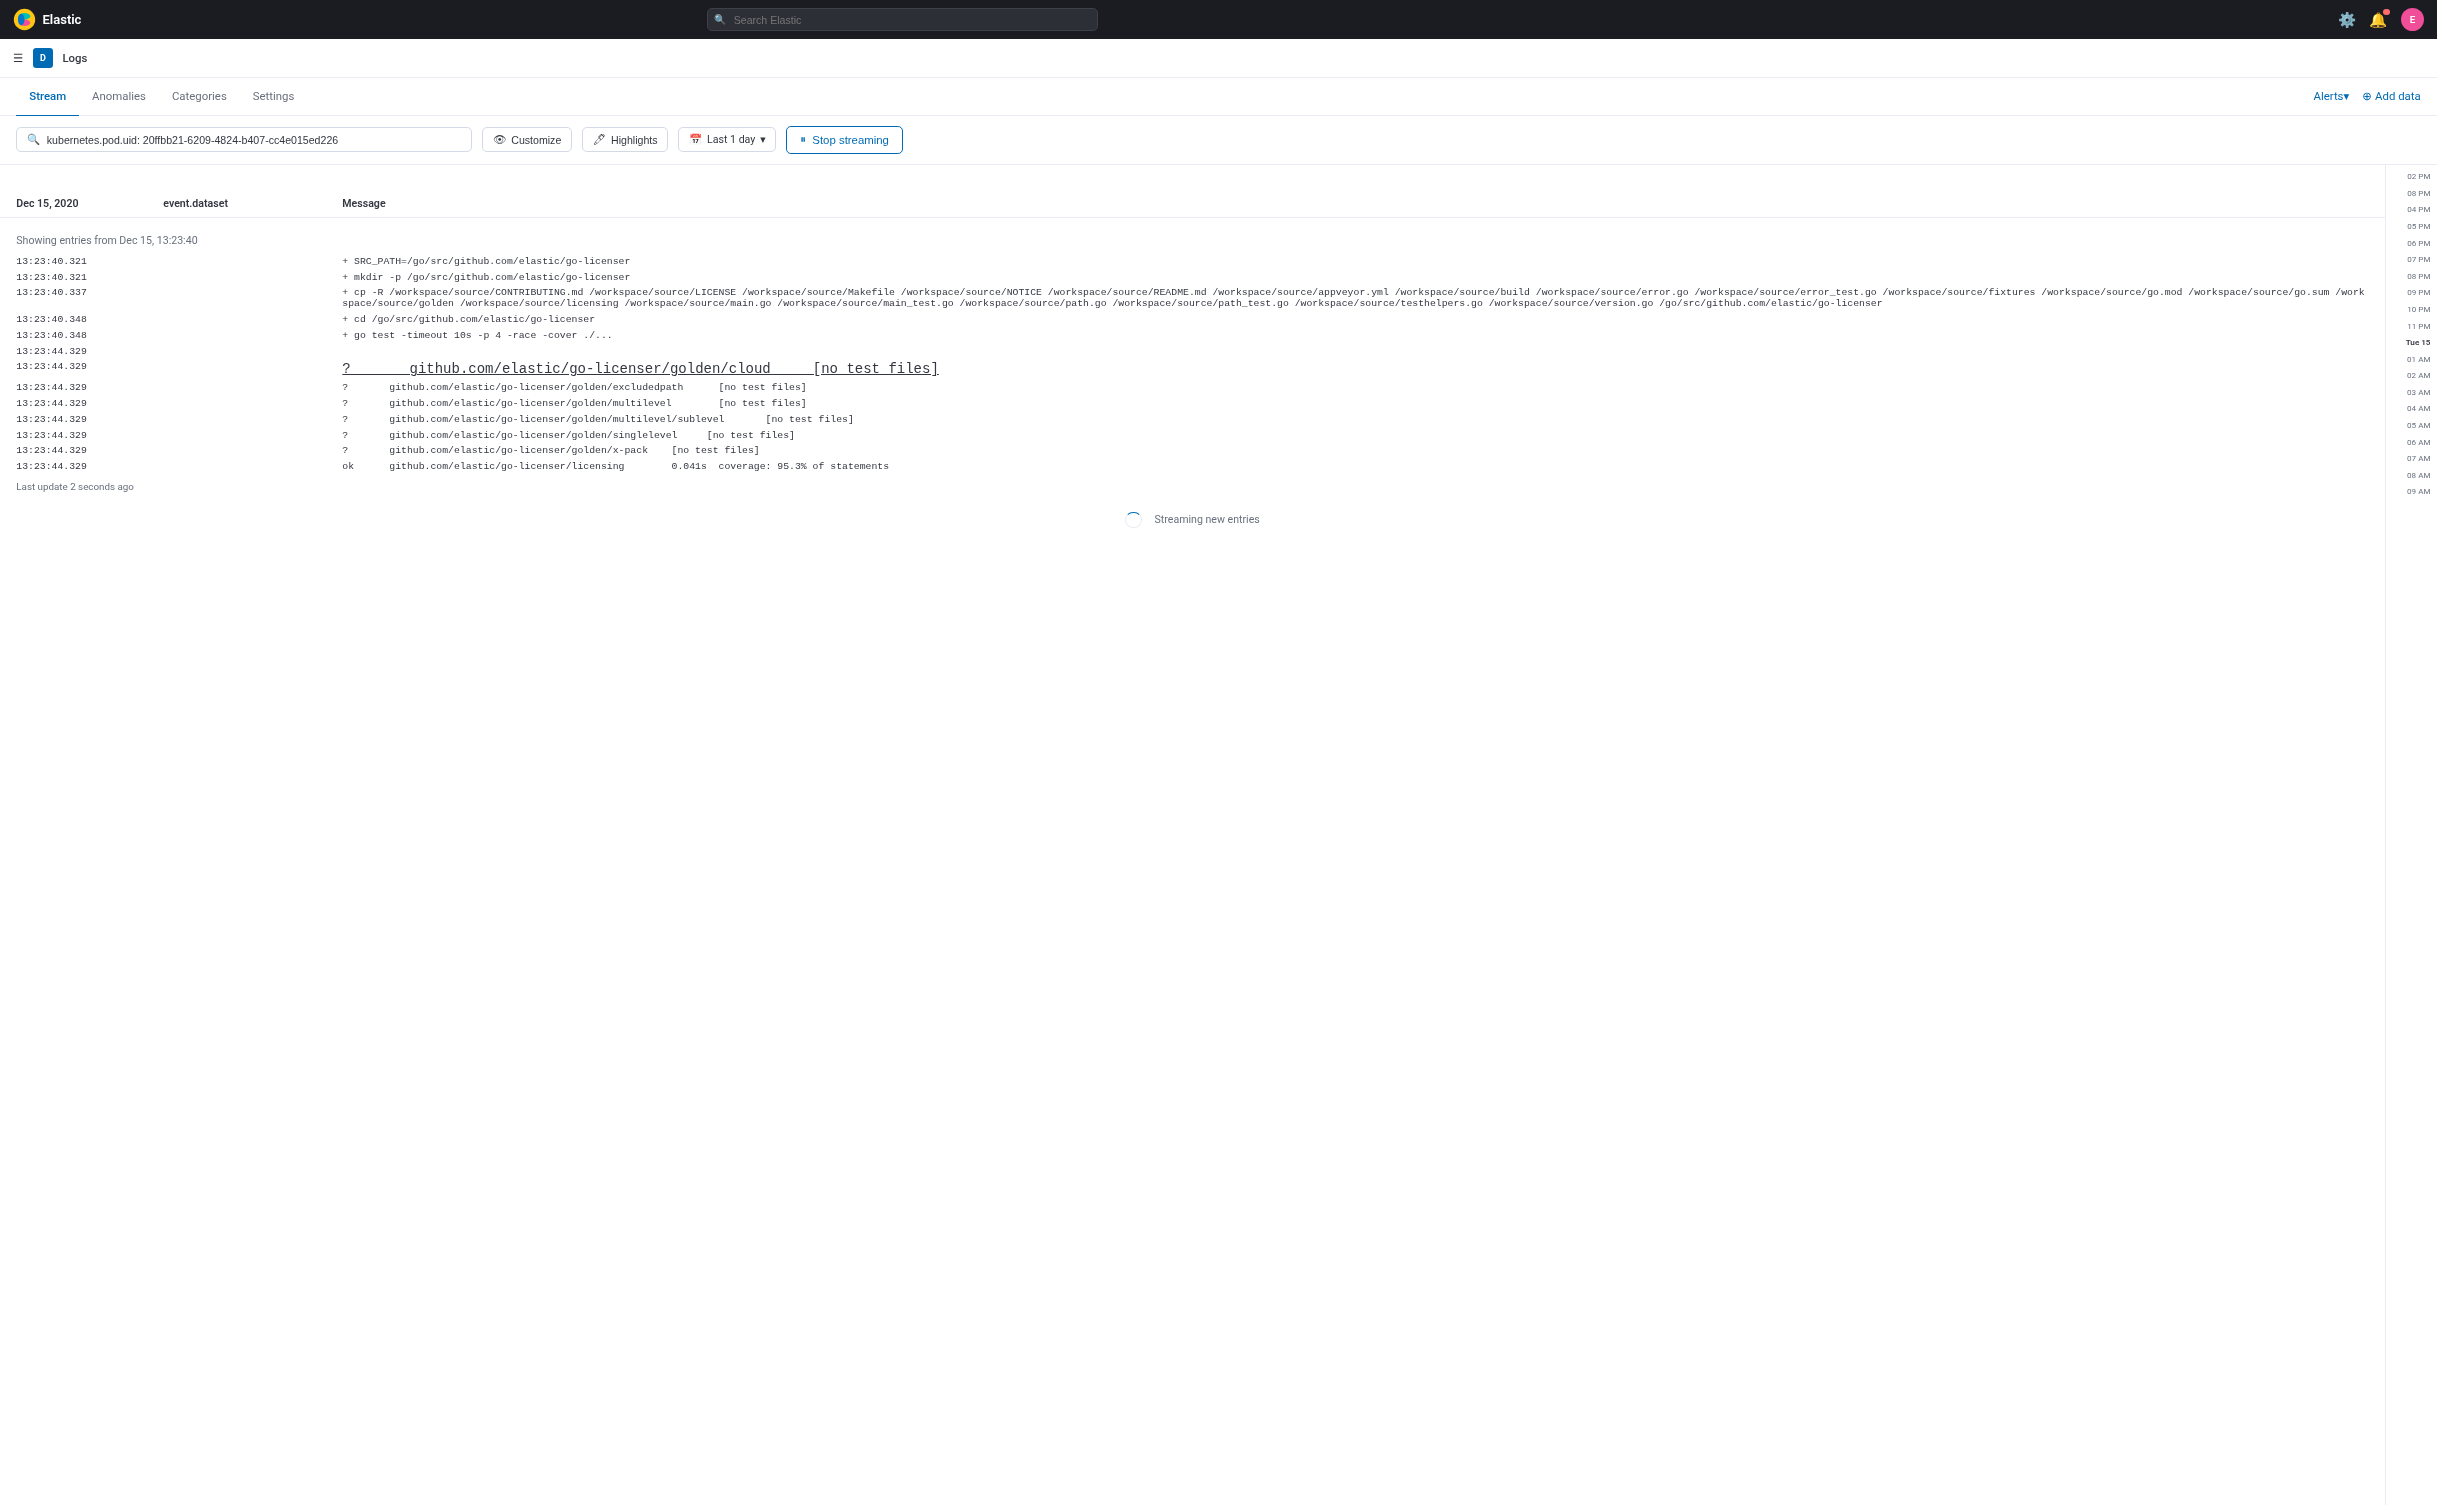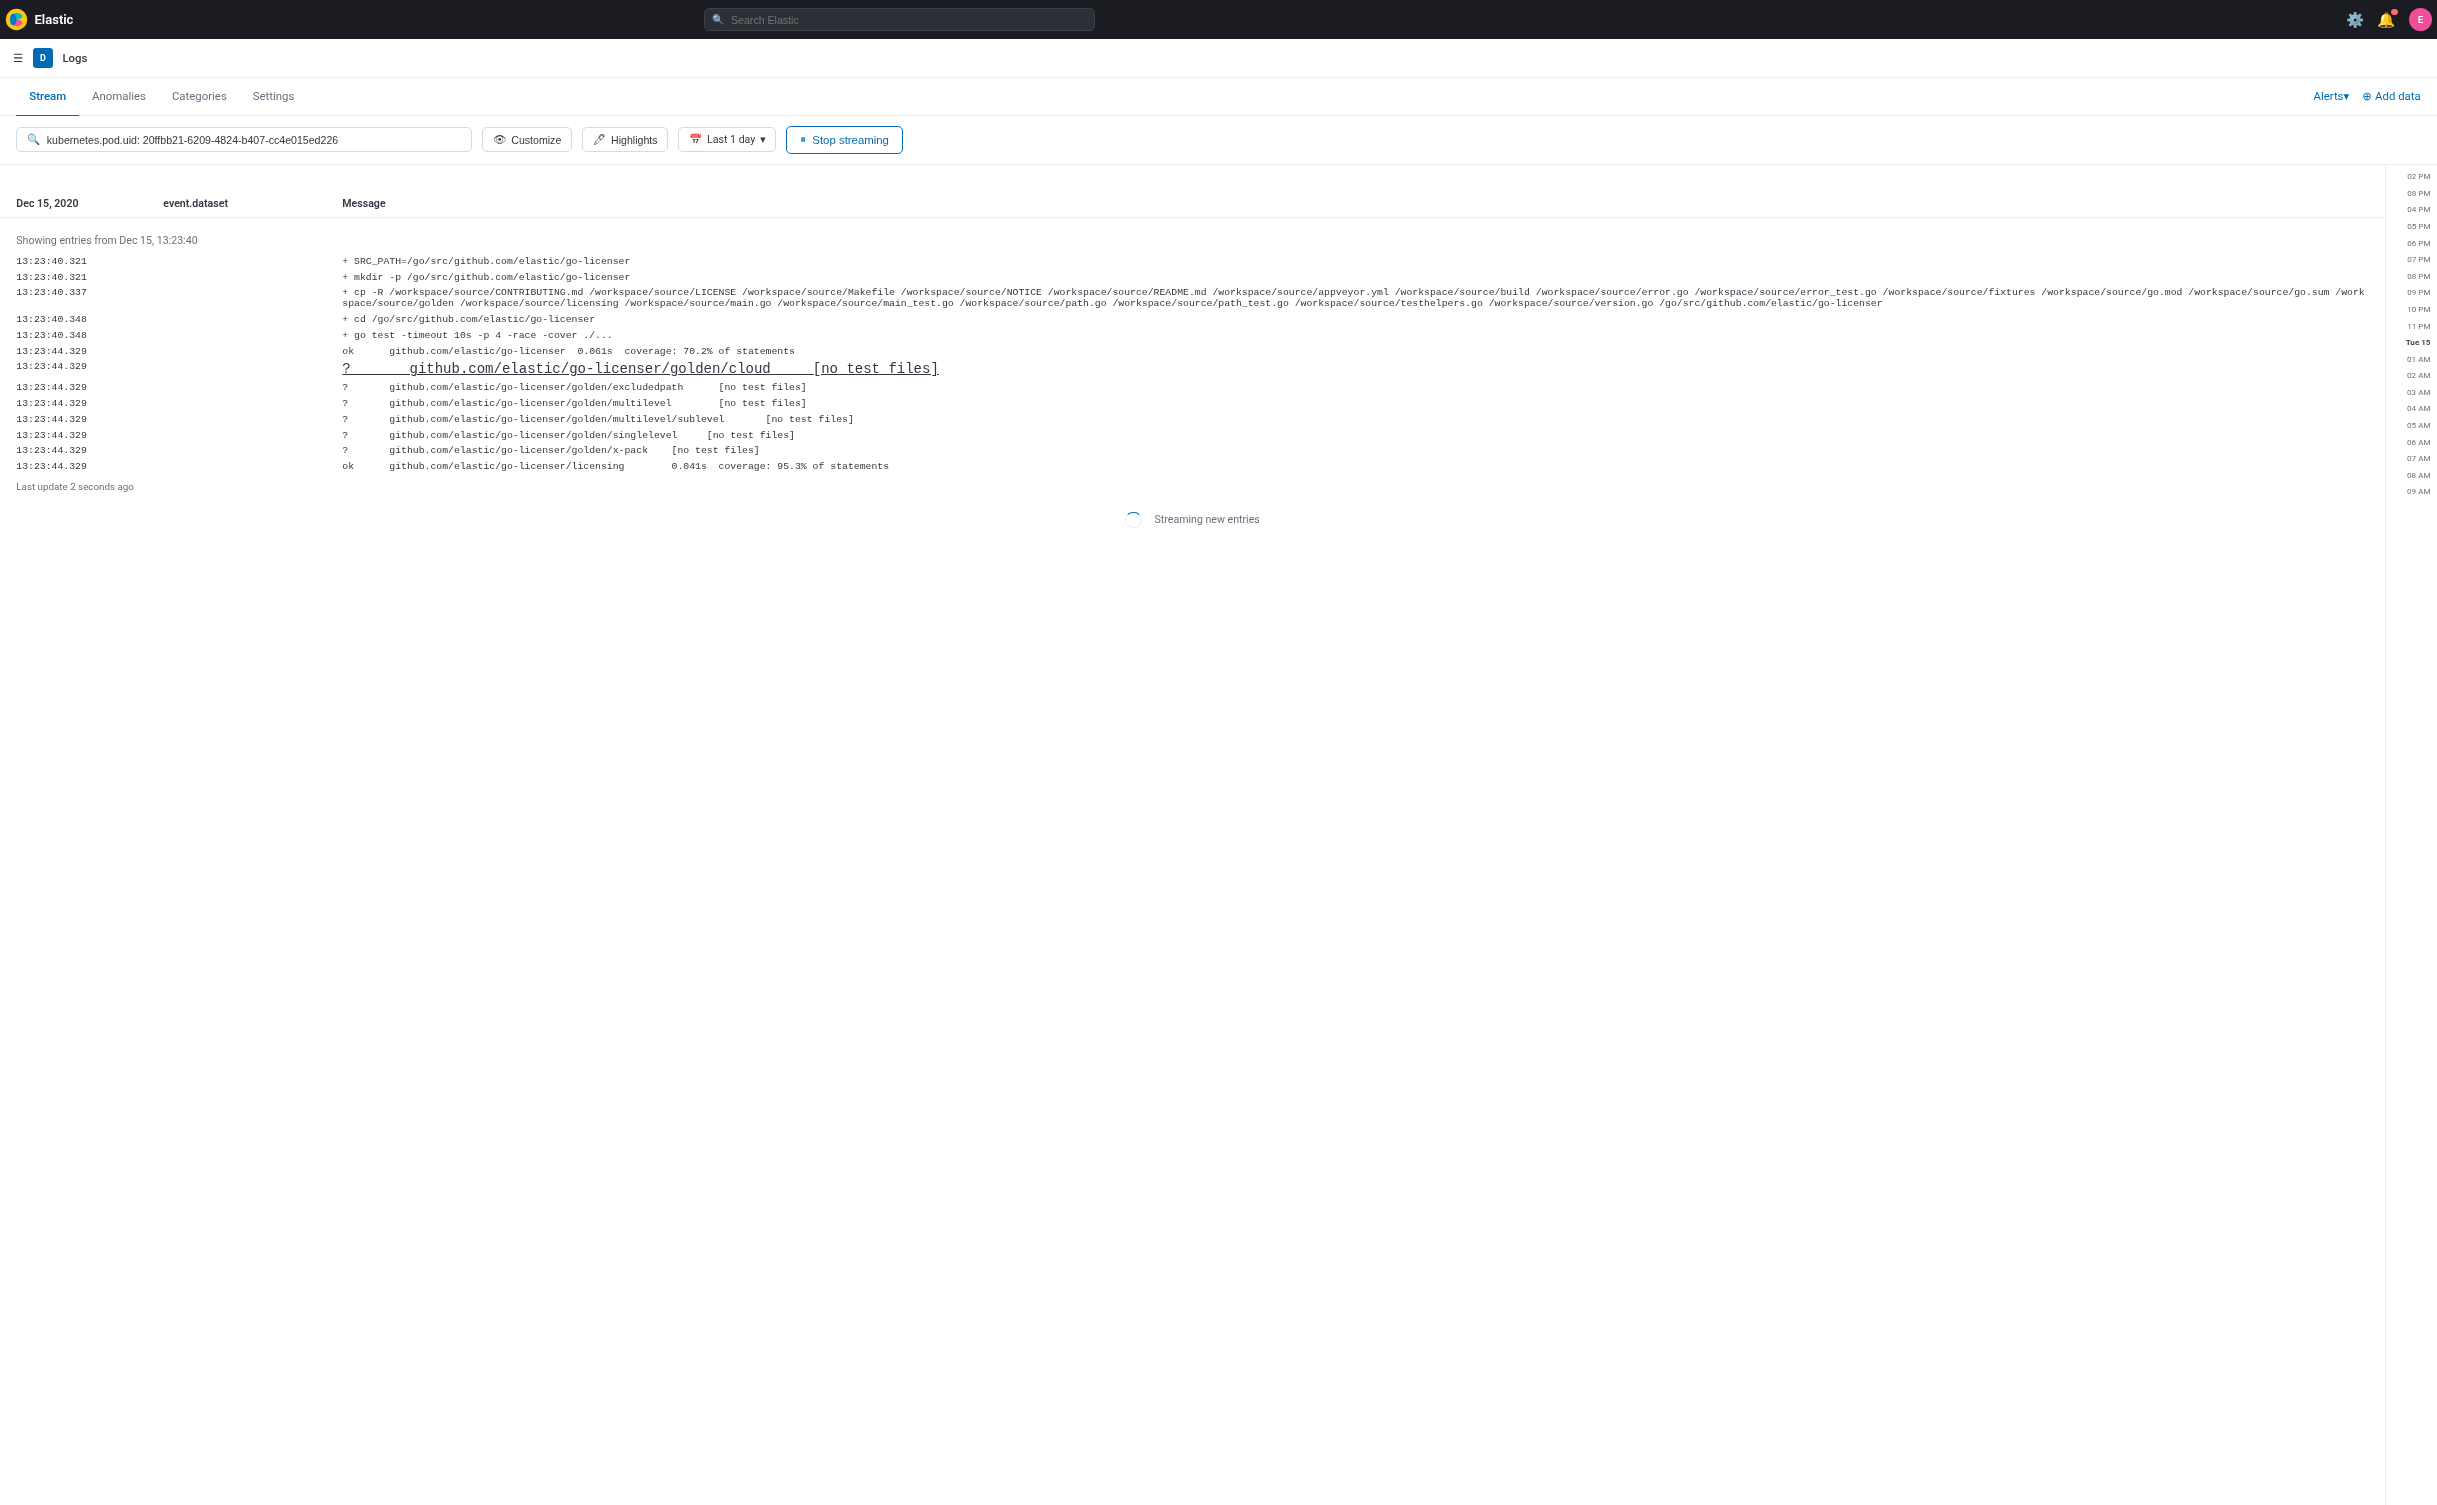--- a/index.html
+++ b/index.html
@@ -4,21 +4,21 @@
   <style>
     * { box-sizing: border-box; margin: 0; padding: 0; }
     body { font-family: -apple-system, BlinkMacSystemFont, 'Segoe UI', Roboto, sans-serif; background: #fff; color: #1a1c21; font-size: 11.4px; }
 
     
     .top-nav {
       background: #1a1c21;
       height: 39px;
       display: flex;
       align-items: center;
-      padding: 0 5px;
+      padding: 0 13px;
       gap: 9.8px;
     }
     .elastic-logo {
       display: flex;
       align-items: center;
       gap: 6.5px;
       color: #fff;
       font-size: 13px;
       font-weight: 600;
     }
@@ -430,21 +430,20 @@
     <span class="log-message" style="font-size:9.8px;color:#343741;">+ cd /go/src/github.com/elastic/go-licenser</span>
   </div>
         <div class="log-row">
     <span style="font-size:9.8px;color:#343741;">13:23:40.348</span>
     <span style="font-size:9.8px;color:#343741;"></span>
     <span class="log-message" style="font-size:9.8px;color:#343741;">+ go test -timeout 10s -p 4 -race -cover ./...</span>
   </div>
         <div class="log-row">
     <span style="font-size:9.8px;color:#343741;">13:23:44.329</span>
     <span style="font-size:9.8px;color:#343741;"></span>
-    <span class="log-message" style="font-size:9.8px;color:#343741;">ok      github.com/elastic/go-licenser  0.061s  coverage: 70.2% of statements</span>
   </div>
         <div class="log-row">
     <span style="font-size:9.8px;color:#343741;">13:23:44.329</span>
     <span style="font-size:9.8px;color:#343741;"></span>
     <span class="log-message" style="font-size:14px;color:#343741;text-decoration:underline;">?       github.com/elastic/go-licenser/golden/cloud     [no test files]</span>
   </div>
         <div class="log-row">
     <span style="font-size:9.8px;color:#343741;">13:23:44.329</span>
     <span style="font-size:9.8px;color:#343741;"></span>
     <span class="log-message" style="font-size:9.8px;color:#343741;">?       github.com/elastic/go-licenser/golden/excludedpath      [no test files]</span>

